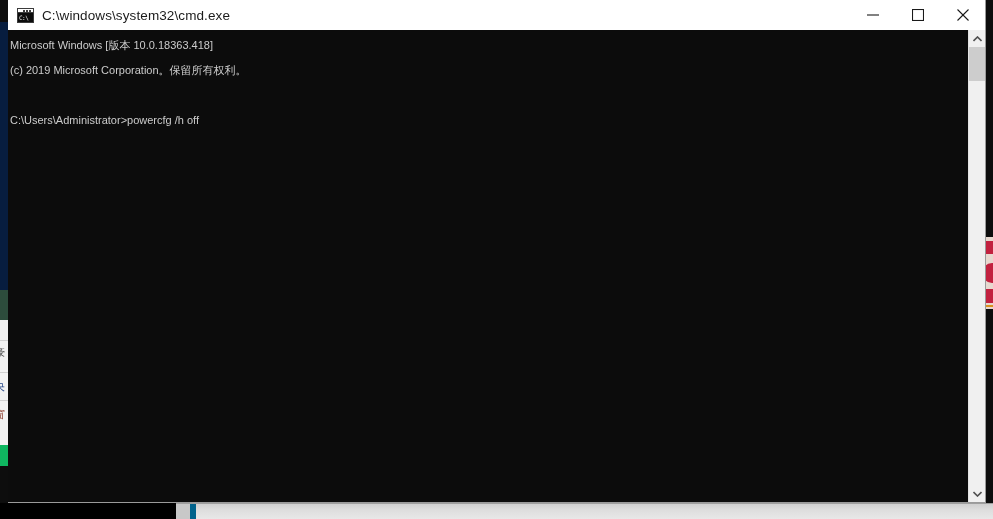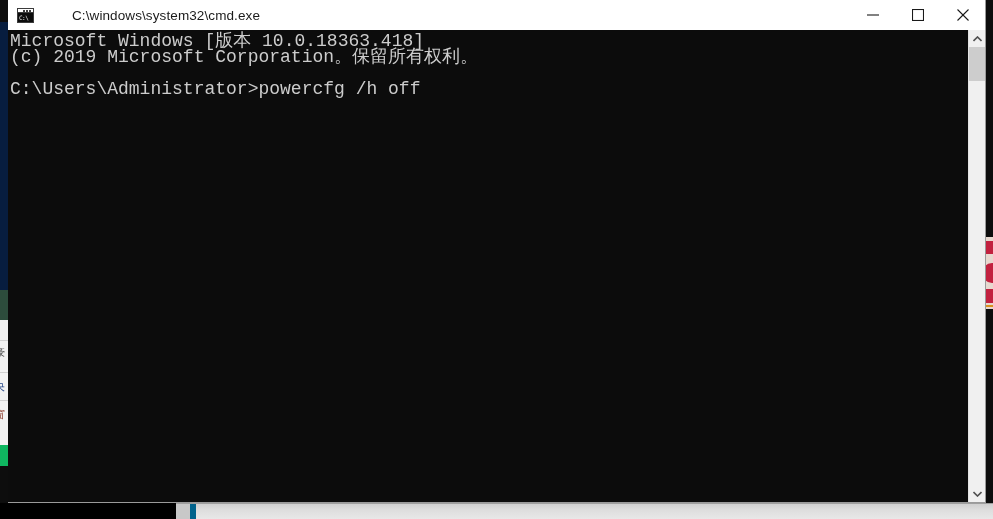--- a/index.html
+++ b/index.html
@@ -175,21 +175,20 @@
     line-height: 9px;
     padding-left: 1px;
     letter-spacing: -0.5px;
   }
   #title-text {
     font-family: "Liberation Sans", sans-serif;
     font-size: 13.5px;
     color: #1b1b1b;
     white-space: nowrap;
     letter-spacing: 0.1px;
-    margin-left: 30px;
   }
   #window-controls {
     position: absolute;
     right: 0; top: 0;
     height: 30px;
     display: flex;
   }
   .win-btn {
     width: 45px; height: 30px;
     display: flex;
@@ -202,23 +201,23 @@
   
   #console-area {
     position: relative;
     height: 472px;
     background: #0c0c0c;
     overflow: hidden;
   }
   #console-text {
     position: absolute;
     left: 2px; top: 3px;
-    font-family: Liberation Mono, monospace;
-    font-size: 18px;
-    line-height: 16px;
+    font-family: Liberation Sans, sans-serif;
+    font-size: 11px;
+    line-height: 25px;
     color: #cccccc;
     white-space: pre;
     letter-spacing: 0px;
   }
 
   
   #vscroll {
     position: absolute;
     right: 0; top: 0;
     width: 17px; height: 472px;

